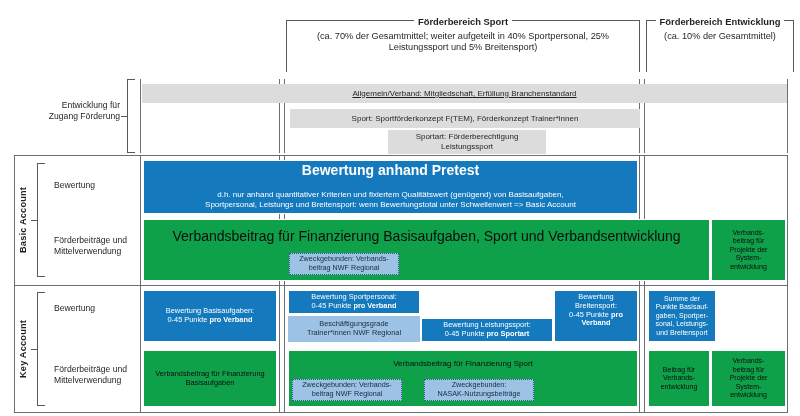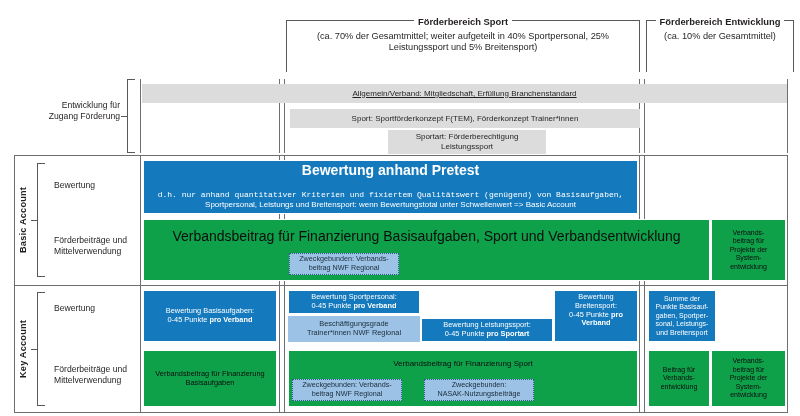--- a/index.html
+++ b/index.html
@@ -150,21 +150,21 @@
 
   <div class="abs rowlabel" style="left:54px;top:303px;width:84px;">Bewertung</div>
 
   <div class="abs rowlabel" style="left:54px;top:364px;width:86px;">
     <div>Förderbeiträge und</div>
     <div>Mittelverwendung</div>
   </div>
 
   <div class="abs box blue" style="left:143px;top:160px;width:495px;height:54px;flex-direction:column;justify-content:center;">
     <span class="t t-big b">Bewertung anhand Pretest</span>
-    <span class="t t-mid" style="margin-top:14px;font-family:Liberation Mono, monospace;">d.h. nur anhand quantitativer Kriterien und fixiertem Qualitätswert (genügend) von Basisaufgaben,</span>
+    <span class="t t-mid" style="margin-top:14px;">d.h. nur anhand quantitativer Kriterien und fixiertem Qualitätswert (genügend) von Basisaufgaben,</span>
     <span class="t t-mid">Sportpersonal, Leistungs  und Breitensport: wenn Bewertungstotal unter Schwellenwert =&gt; Basic Account</span>
   </div>
 
   <div class="abs box green" style="left:143px;top:219px;width:567px;height:62px;align-items:flex-start;justify-content:center;padding-top:11px;">
     <span class="t t-big">Verbandsbeitrag für Finanzierung Basisaufgaben, Sport und Verbandsentwicklung</span>
   </div>
 
   <div class="abs box lblue" style="left:289px;top:253px;width:110px;height:22px;flex-direction:column;">
     <span class="t">Zweckgebunden: Verbands-</span>
     <span class="t">beitrag NWF Regional</span>

